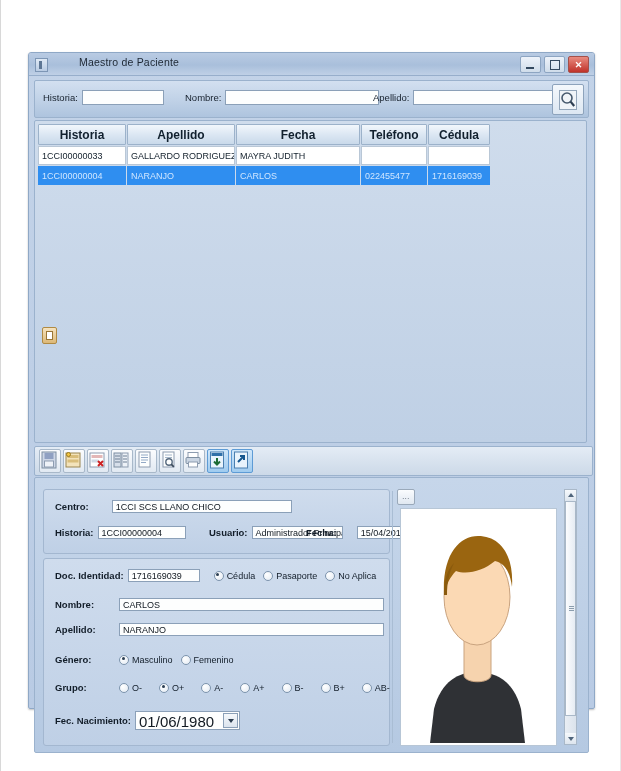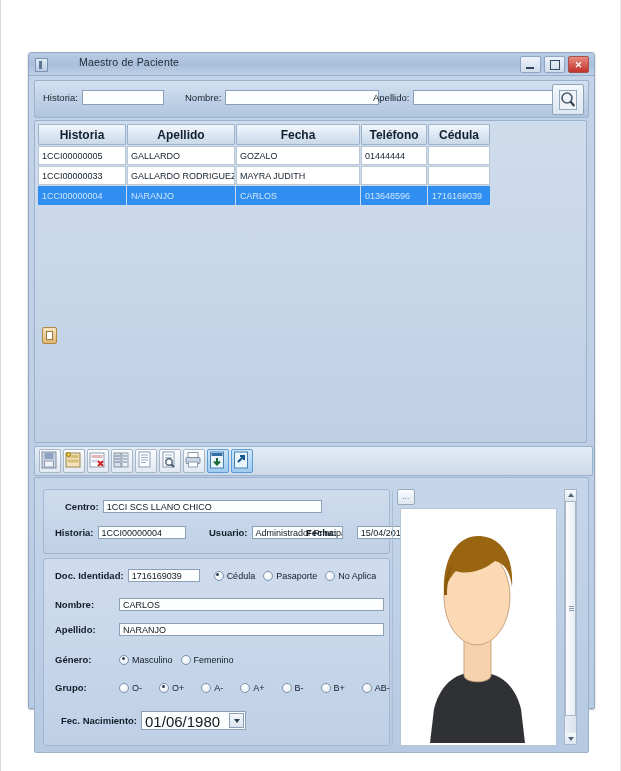--- a/index.html
+++ b/index.html
@@ -173,38 +173,31 @@
           <tr>
         <th>Historia</th>
         <th>Apellido</th>
         <th>Fecha</th>
         <th>Teléfono</th>
         <th>Cédula</th>
       </tr>
         </thead>
       <tbody>
         <tr>
-          <td>1CCI00000005</td>
-          <td>GALLARDO</td>
-          <td>GOZALO</td>
-          <td>01444444</td>
-          <td></td>
-        </tr>
-        <tr>
           <td>1CCI00000033</td>
           <td>GALLARDO RODRIGUEZ</td>
           <td>MAYRA JUDITH</td>
           <td></td>
           <td></td>
         </tr>
         <tr class="sel">
           <td>1CCI00000004</td>
           <td>NARANJO</td>
           <td>CARLOS</td>
-          <td>013648596</td>
+          <td>022455477</td>
           <td>1716169039</td>
         </tr>
       </tbody>
     </table>
     <span class="rowmark"></span>
   </div>
 
   <div class="toolbar">
     <span class="tb">
       <svg width="18" height="20" viewBox="0 0 18 20">
@@ -268,23 +261,23 @@
       <svg width="18" height="20" viewBox="0 0 18 20">
         <rect x="2.5" y="2" width="13" height="16" fill="#e8f3fc" stroke="#4a7fb0"></rect>
         <path d="M6 12 L12 6 M8 6 h4 v4" stroke="#14568f" stroke-width="2" fill="none"></path>
       </svg>
     </span>
   </div>
 
   <div class="detail">
 
     <div class="panel p1">
-      <div class="row" style="left:21px;top:10px;">
+      <div class="row" style="left:11px;top:10px;gap:19px;">
         <span class="lb">Centro:</span>
-        <span class="tbox" style="width:219px;">1CCI  SCS LLANO CHICO</span>
+        <span class="tbox" style="width:180px;">1CCI  SCS LLANO CHICO</span>
       </div>
       <div class="row" style="left:11px;top:36px;">
         <span class="lb">Historia:</span>
         <span class="tbox" style="width:88px;">1CCI00000004</span>
       </div>
       <div class="row" style="left:165px;top:36px;">
         <span class="lb">Usuario:</span>
         <span class="tbox" style="width:91px;">Administrador  Principal</span>
       </div>
       <div class="row" style="left:262px;top:36px;gap:16px;">
@@ -359,21 +352,21 @@
           </span>
         <span class="radio" style="margin-right:15px;">
             <span class="dot"></span>
             <span>AB-</span>
           </span>
         <span class="radio" style="margin-right:0;">
             <span class="dot"></span>
             <span>AB+</span>
           </span>
       </div>
-      <div class="row" style="left:17px;top:152px;">
+      <div class="row" style="left:11px;top:152px;">
         <span class="lb">Fec. Nacimiento:</span>
         <span class="combo">
           <span class="v">01/06/1980</span>
           <span class="btn"></span>
         </span>
       </div>
     </div>
 
     <div class="divider"></div>
 

